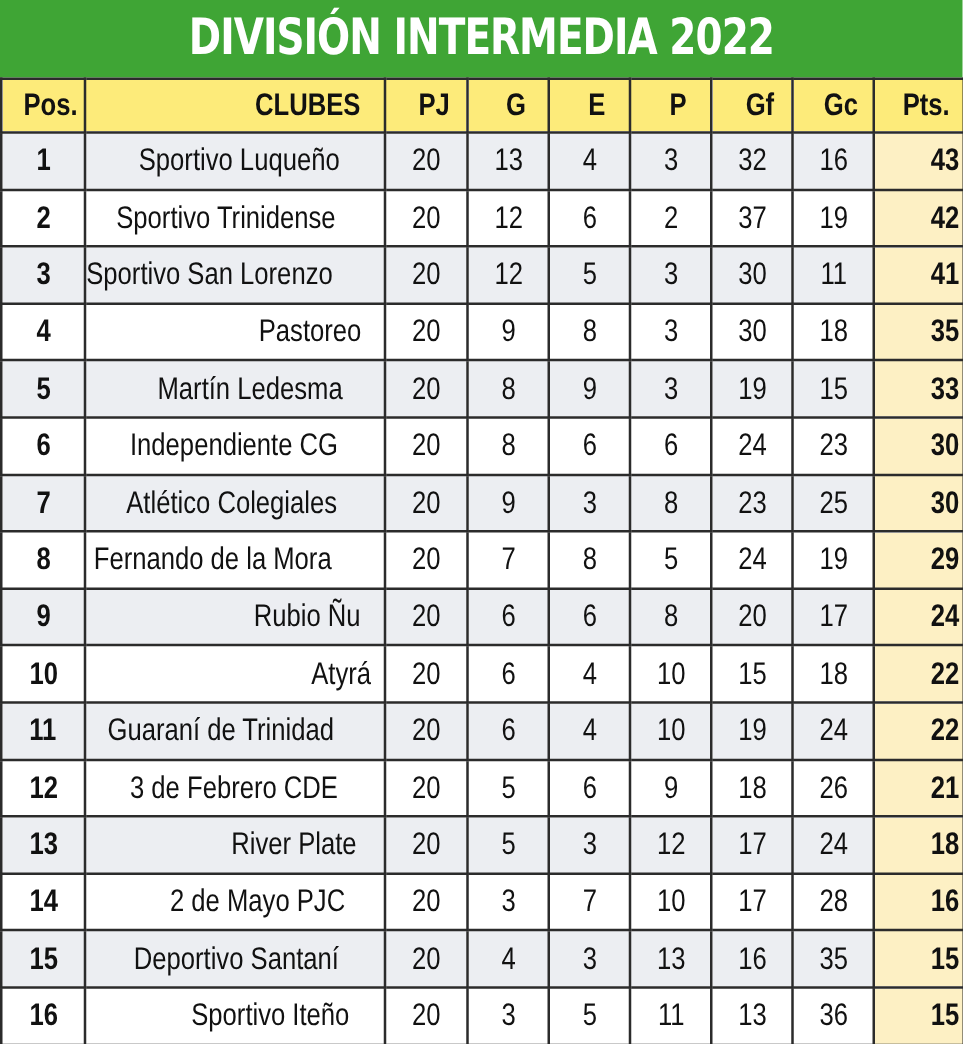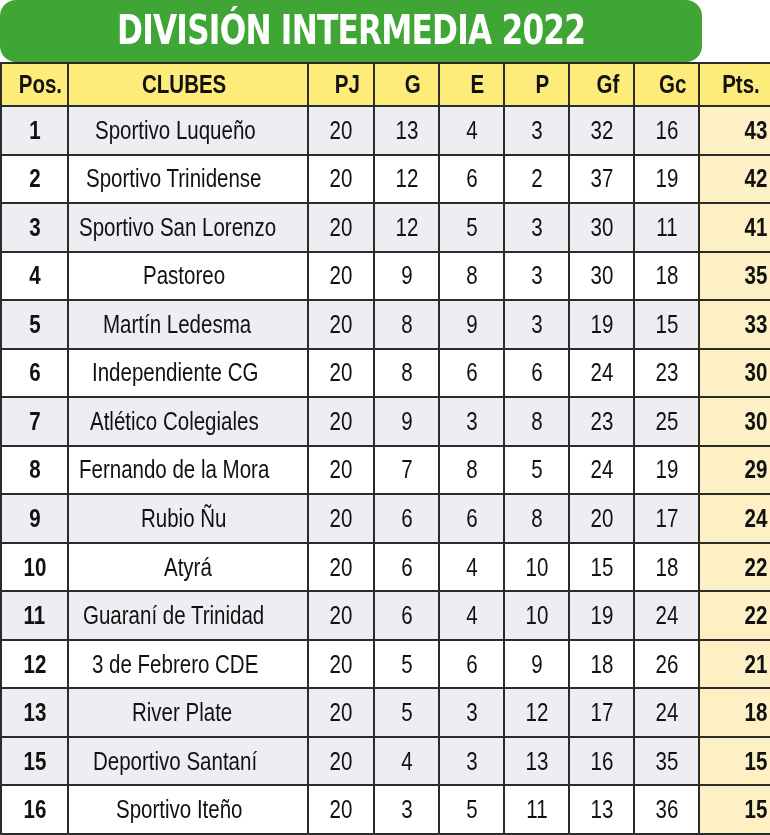--- a/index.html
+++ b/index.html
@@ -2,23 +2,23 @@
 <html><head>
   <meta charset="utf-8">
   <style>
     html, body { margin: 0; padding: 0; }
     body {
       width: 770px; height: 835px; overflow: hidden;
       background: #ffffff;
       font-family: "Liberation Sans", sans-serif;
     }
     .title-bar {
-      position: absolute; left: 0; top: 0; width: 702px; height: 62px;
+      position: absolute; left: 0; top: 0; width: 770px; height: 62px;
       background: #3fa535;
-      display: flex; align-items: center; justify-content: center; border-radius: 16px;
+      display: flex; align-items: center; justify-content: center;
     }
     .title-text {
       color: #ffffff;
       font-family: "DejaVu Sans", sans-serif;
       font-weight: bold;
       font-size: 40px;
       letter-spacing: -1px;
       transform: scaleX(0.78);
       transform-origin: center;
       white-space: nowrap;
@@ -53,22 +53,22 @@
     }
     table.standings th.club-h .cond, table.standings td.club .cond {
       transform-origin: left center;
     }
     table.standings td {
       height: 43.6px;
       font-size: 25px;
     }
     table.standings td.pos { font-weight: bold; }
     table.standings th.club-h, table.standings td.club {
-      text-align: center;
-      padding-left: 10px;
+      text-align: right;
+      padding-left: 0;
       text-decoration: underline;
     }
     table.standings td.pts {
       font-weight: bold;
       background: #fdf0c4 !important;
       text-align: right;
     }
     tr.odd td { background: #eceef2; }
     tr.even td { background: #ffffff; }
   </style>
@@ -241,20 +241,31 @@
         <td class="pos"><span class="cond">13</span></td>
         <td class="club"><span class="cond">River Plate</span></td>
         <td><span class="cond">20</span></td>
         <td><span class="cond">5</span></td>
         <td><span class="cond">3</span></td>
         <td><span class="cond">12</span></td>
         <td><span class="cond">17</span></td>
         <td><span class="cond">24</span></td>
         <td class="pts"><span class="cond">18</span></td>
       </tr>
+      <tr class="even">
+        <td class="pos"><span class="cond">14</span></td>
+        <td class="club"><span class="cond">2 de Mayo PJC</span></td>
+        <td><span class="cond">20</span></td>
+        <td><span class="cond">3</span></td>
+        <td><span class="cond">7</span></td>
+        <td><span class="cond">10</span></td>
+        <td><span class="cond">17</span></td>
+        <td><span class="cond">28</span></td>
+        <td class="pts"><span class="cond">16</span></td>
+      </tr>
       <tr class="odd">
         <td class="pos"><span class="cond">15</span></td>
         <td class="club"><span class="cond">Deportivo Santaní</span></td>
         <td><span class="cond">20</span></td>
         <td><span class="cond">4</span></td>
         <td><span class="cond">3</span></td>
         <td><span class="cond">13</span></td>
         <td><span class="cond">16</span></td>
         <td><span class="cond">35</span></td>
         <td class="pts"><span class="cond">15</span></td>

